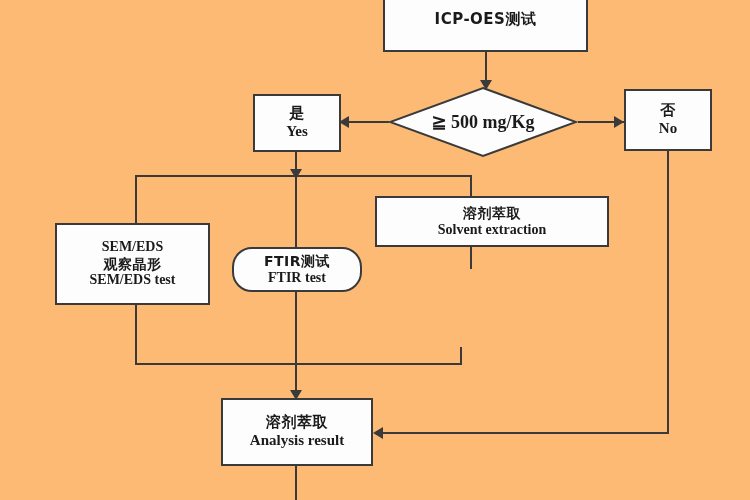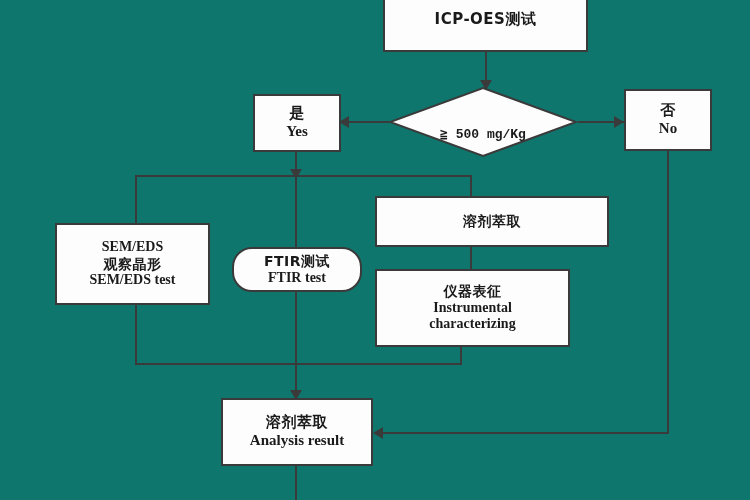--- a/index.html
+++ b/index.html
@@ -4,21 +4,21 @@
 <style>
   html, body {
     margin: 0;
     padding: 0;
     background: #ffffff;
   }
   #canvas {
     position: relative;
     width: 750px;
     height: 500px;
-    background: #0f766e;
+    background: #fdba74;
     overflow: hidden;
     font-family: "Liberation Serif", "DejaVu Serif", serif;
   }
   .node {
     position: absolute;
     box-sizing: border-box;
     border: 2px solid #3a3a3a;
     background: #fdfdfd;
     display: flex;
     flex-direction: column;
@@ -44,28 +44,28 @@
   }
 
   
   .diamond-wrap {
     position: absolute;
     z-index: 3;
   }
   .diamond-wrap svg { display: block; }
   .diamond-label {
     position: absolute;
-    left: 0; top: 12px;
+    left: 0; top: 0;
     width: 100%; height: 100%;
     display: flex;
     align-items: center;
     justify-content: center;
-    font-family: Liberation Mono, monospace;
+    font-family: Liberation Serif, serif;
     font-weight: 700;
-    font-size: 13px;
+    font-size: 18px;
     color: #1a1a1a;
     white-space: nowrap;
   }
 
   
   .line {
     position: absolute;
     background: #3a3a3a;
     z-index: 1;
   }
@@ -157,26 +157,22 @@
     <span class="ln en">SEM/EDS test</span>
   </div>
 
   <div class="node" style="left:232px; top:247px; width:130px; height:45px; font-size:14px;border-radius:20px;">
     <span class="ln cjk">FTIR测试</span>
     <span class="ln en">FTIR test</span>
   </div>
 
   <div class="node" style="left:375px; top:196px; width:234px; height:51px; font-size:14px;">
     <span class="ln cjk">溶剂萃取</span>
+    <span class="ln en">Solvent extraction</span>
   </div>
 
-  <div class="node" style="left:375px; top:269px; width:195px; height:78px; font-size:14px;">
-    <span class="ln cjk">仪器表征</span>
-    <span class="ln en">Instrumental</span>
-    <span class="ln en">characterizing</span>
-  </div>
 
   <div class="node" style="left:221px; top:398px; width:152px; height:68px; font-size:15px;">
     <span class="ln cjk">溶剂萃取</span>
     <span class="ln en">Analysis result</span>
   </div>
 
 </div>
 
 </body></html>

